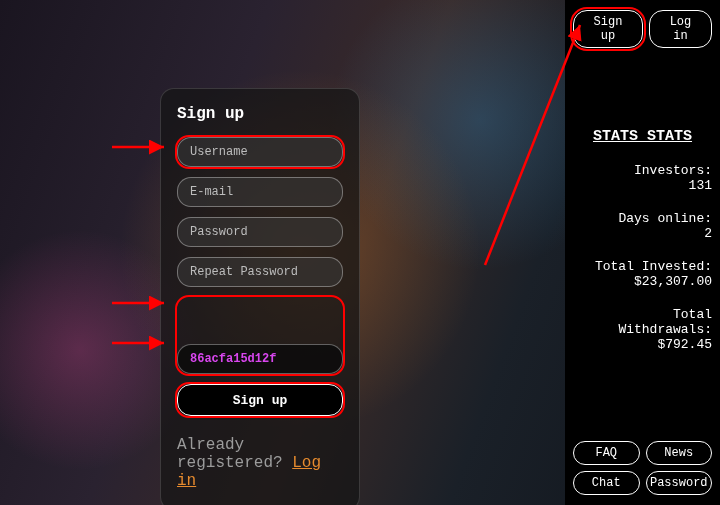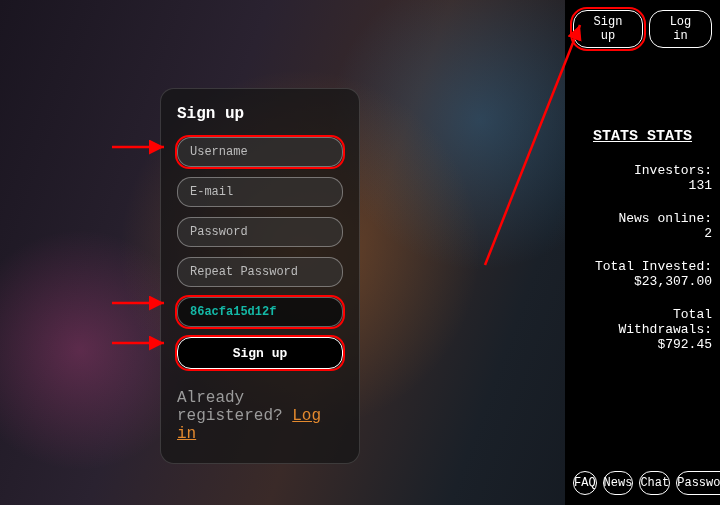--- a/index.html
+++ b/index.html
@@ -33,21 +33,21 @@
   }
   .pill.hl { outline: 2px solid #f00; outline-offset: 1px; }
   .stats-title {
     text-align: center; font-weight: bold; font-size: 15px;
     text-decoration: underline; margin-bottom: 18px;
   }
   .stat { text-align: right; margin-bottom: 18px; font-size: 13px; }
   .stat .lbl { display: block; }
   .stat .val { display: block; margin-top: 0; }
   .footer-buttons {
-    margin-top: auto; display: grid; grid-template-columns: 1fr 1fr 1fr 1fr;
+    margin-top: auto; display: grid; grid-template-columns: 1fr 1fr;
     gap: 6px;
   }
   .footer-buttons .pill { padding: 4px 0; text-align: center; font-size: 12px; }
 
   .card {
     position: absolute; left: 160px; top: 88px;
     width: 200px; padding: 16px 16px 20px;
     background: rgba(20,20,20,0.7);
     border: 1px solid rgba(255,255,255,0.15);
     border-radius: 14px;
@@ -61,21 +61,21 @@
   }
   .field {
     width: 100%; height: 30px;
     border: 1px solid rgba(255,255,255,0.35);
     border-radius: 14px;
     background: rgba(60,60,60,0.5);
     color: #0ea5e9; font-family: inherit; font-size: 12px;
     padding: 0 12px;
   }
   .field::placeholder { color: #bdbdbd; }
-  .code-field { background: rgba(10,10,10,0.8); color: #14b8a6; font-weight: bold; }
+  .code-field { background: rgba(10,10,10,0.8); color: #d946ef; font-weight: bold; margin-top: 47px; }
   .submit {
     width: 100%; height: 32px; border-radius: 14px;
     background: #000; color: #fff; border: 1px solid #fff;
     font-family: inherit; font-size: 13px; font-weight: bold; cursor: pointer;
   }
   .already { margin-top: 20px; font-size: 16px; color: #9b9b9b; text-align: left; }
   .already a { color: #e58a2e; text-decoration: underline; cursor: pointer; }
 
   .arrow {
     position: absolute; pointer-events: none;
@@ -120,21 +120,21 @@
     <button class="pill">Log in</button>
   </div>
 
   <div class="stats-title">STATS STATS</div>
 
   <div class="stat">
     <span class="lbl">Investors:</span>
     <span class="val">131</span>
   </div>
   <div class="stat">
-    <span class="lbl">News online:</span>
+    <span class="lbl">Days online:</span>
     <span class="val">2</span>
   </div>
   <div class="stat">
     <span class="lbl">Total Invested:</span>
     <span class="val">$23,307.00</span>
   </div>
   <div class="stat">
     <span class="lbl">Total Withdrawals:</span>
     <span class="val">$792.45</span>
   </div>

